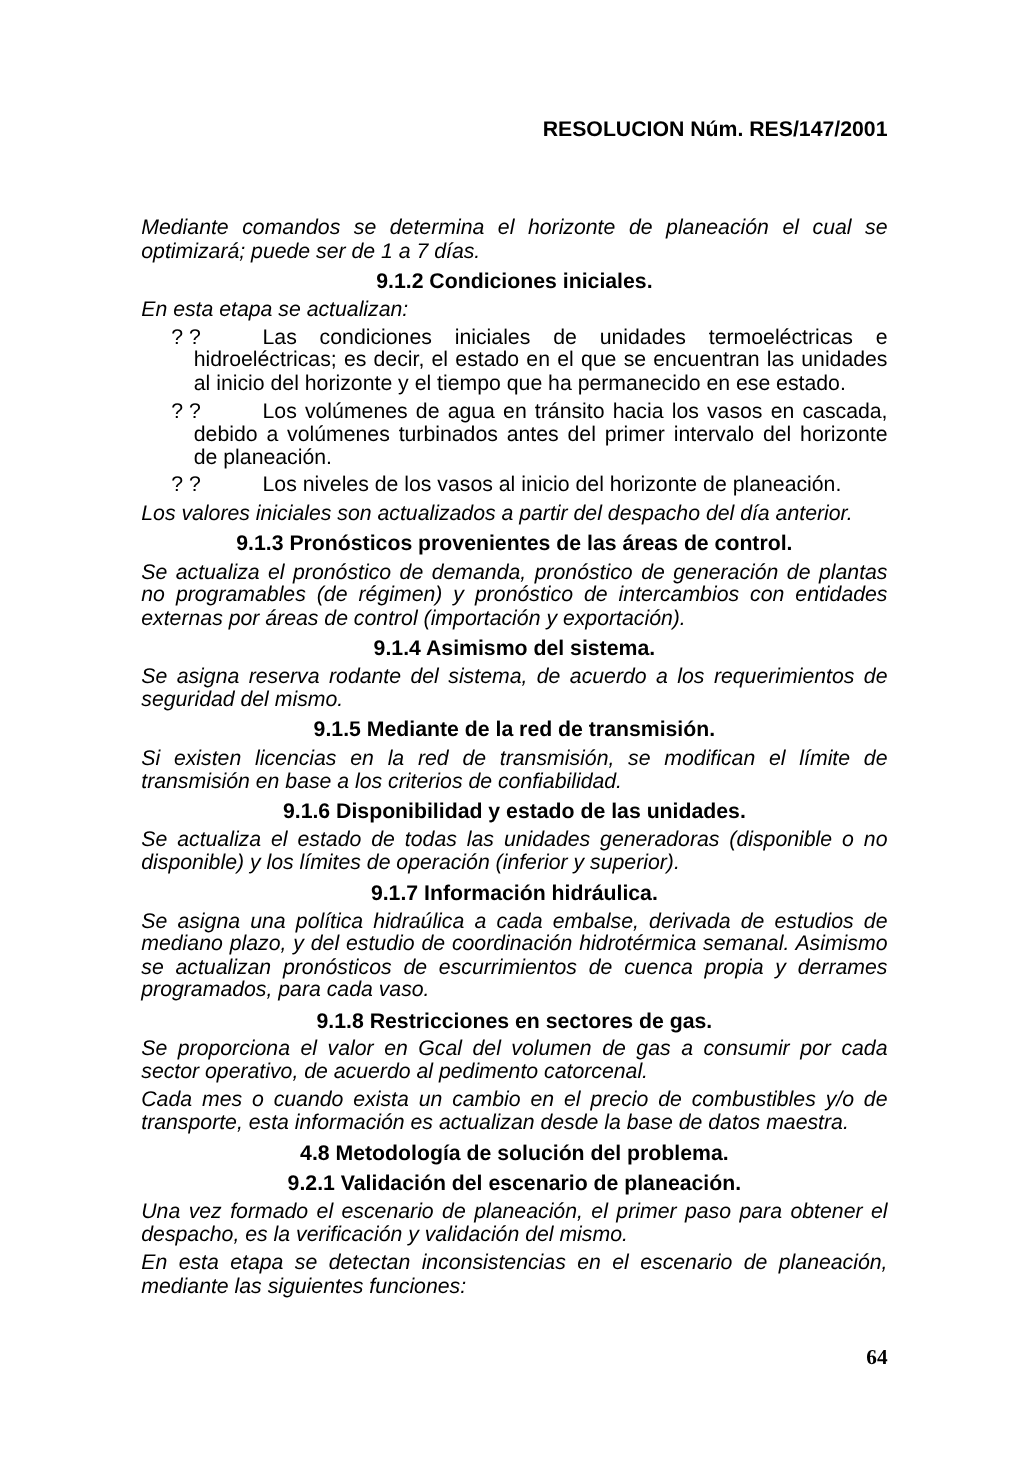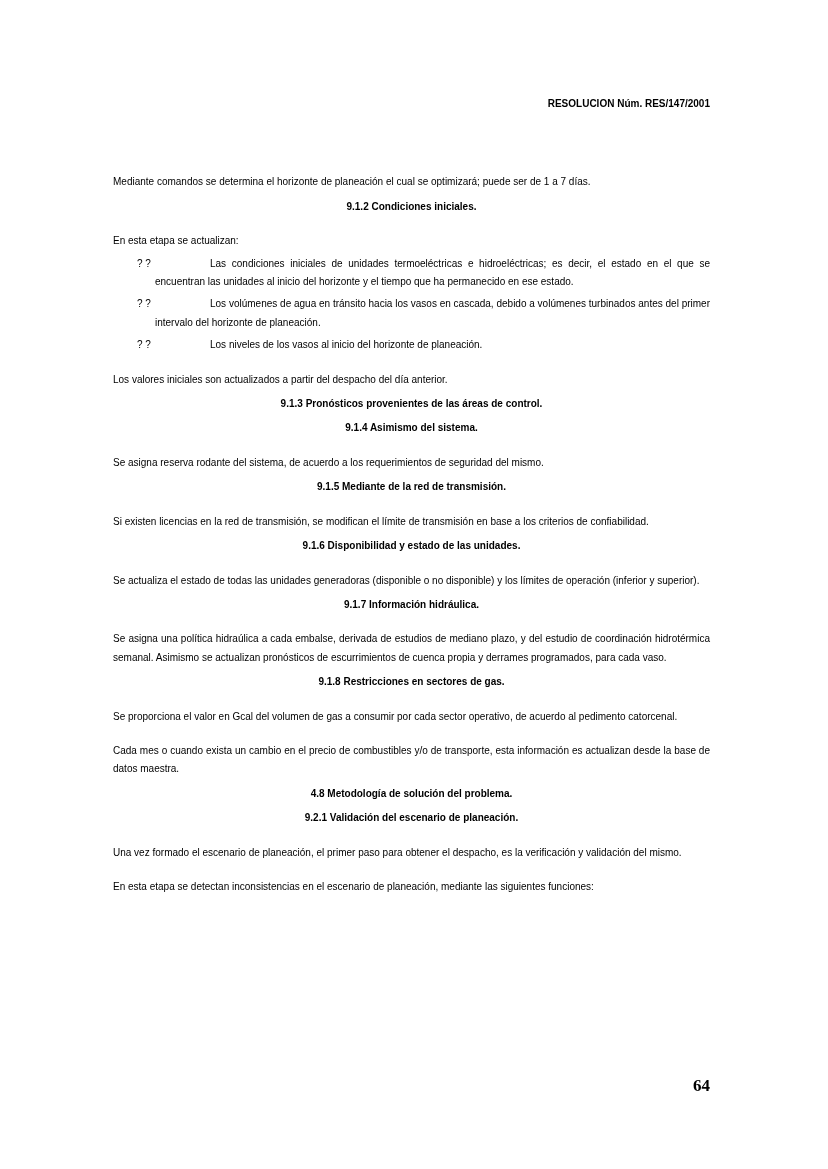--- a/index.html
+++ b/index.html
@@ -14,31 +14,32 @@
     background: #ffffff;
     overflow: hidden;
     font-family: "Liberation Sans", "DejaVu Sans", sans-serif;
     color: #000000;
   }
   .content {
     position: absolute;
     left: 113px;
     top: 95px;
     width: 597px;
-    font-size: 10px;
+    font-size: 17px;
     line-height: 18.4px;
   }
   .doc-header {
     text-align: right;
     font-weight: bold;
     margin: 0 0 60px 0;
   }
   .para {
-    margin: 16px 0 3px 0;
+    margin: 4px 0 3px 0;
     text-align: justify;
+    font-style: italic;
   }
   .heading {
     margin: 6px 0 3px 0;
     font-weight: bold;
     text-align: center;
   }
   .bullet {
     margin: 4px 0 4px 42px;
     text-indent: -18px;
     text-align: justify;
@@ -70,20 +71,21 @@
     <p class="heading">9.1.2 Condiciones iniciales.</p>
     <p class="para">En esta etapa se actualizan:</p>
 
     <p class="bullet"><span class="marker">? ?</span><span>Las condiciones iniciales de unidades termoeléctricas e hidroeléctricas; es decir, el estado en el que se encuentran las unidades al inicio del horizonte y el tiempo que ha permanecido en ese estado.</span></p>
     <p class="bullet"><span class="marker">? ?</span><span>Los volúmenes de agua en tránsito hacia los vasos en cascada, debido a volúmenes turbinados antes del primer intervalo del horizonte de planeación.</span></p>
     <p class="bullet"><span class="marker">? ?</span><span>Los niveles de los vasos al inicio del horizonte de planeación.</span></p>
 
     <p class="para">Los valores iniciales son actualizados a partir del despacho del día anterior.</p>
 
     <p class="heading">9.1.3 Pronósticos provenientes de las áreas de control.</p>
+    <p class="para">Se actualiza el pronóstico de demanda, pronóstico de generación de plantas no programables (de régimen) y pronóstico de intercambios con entidades externas por áreas de control (importación y exportación).</p>
 
     <p class="heading">9.1.4 Asimismo del sistema.</p>
     <p class="para">Se asigna reserva rodante del sistema, de acuerdo a los requerimientos de seguridad del mismo.</p>
 
     <p class="heading">9.1.5 Mediante de la red de transmisión.</p>
     <p class="para">Si existen licencias en la red de transmisión, se modifican el límite de transmisión en base a los criterios de confiabilidad.</p>
 
     <p class="heading">9.1.6 Disponibilidad y estado de las unidades.</p>
     <p class="para">Se actualiza el estado de todas las unidades generadoras (disponible o no disponible) y los límites de operación (inferior y superior).</p>
 

